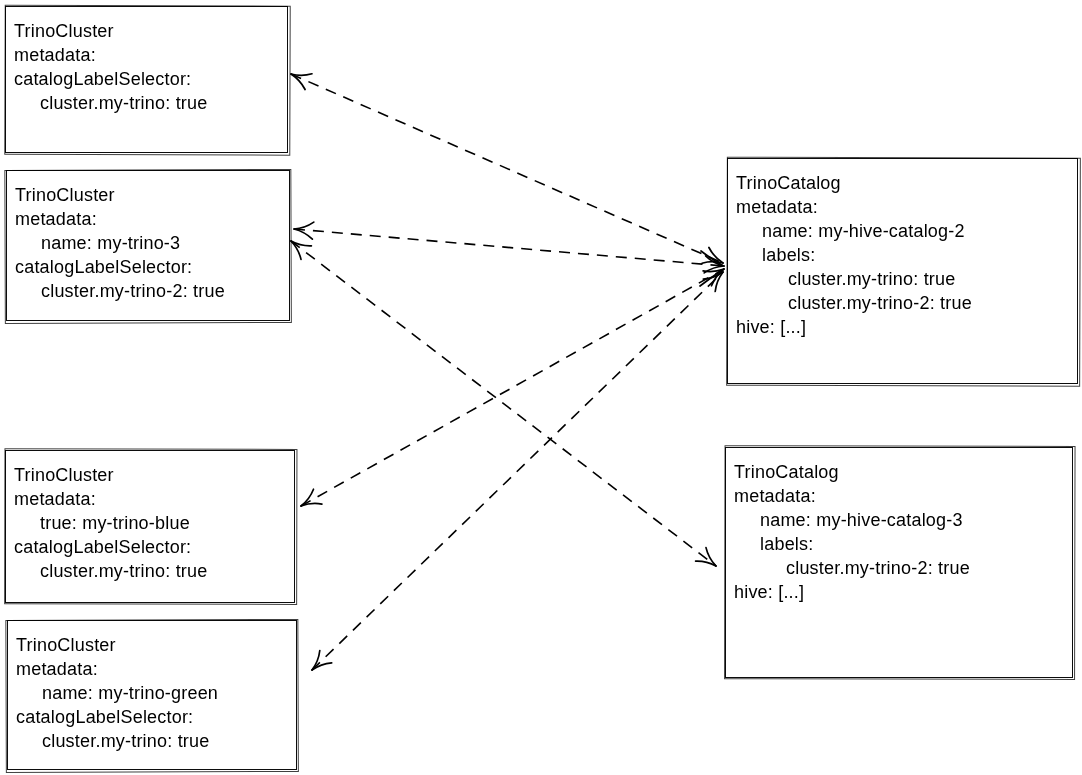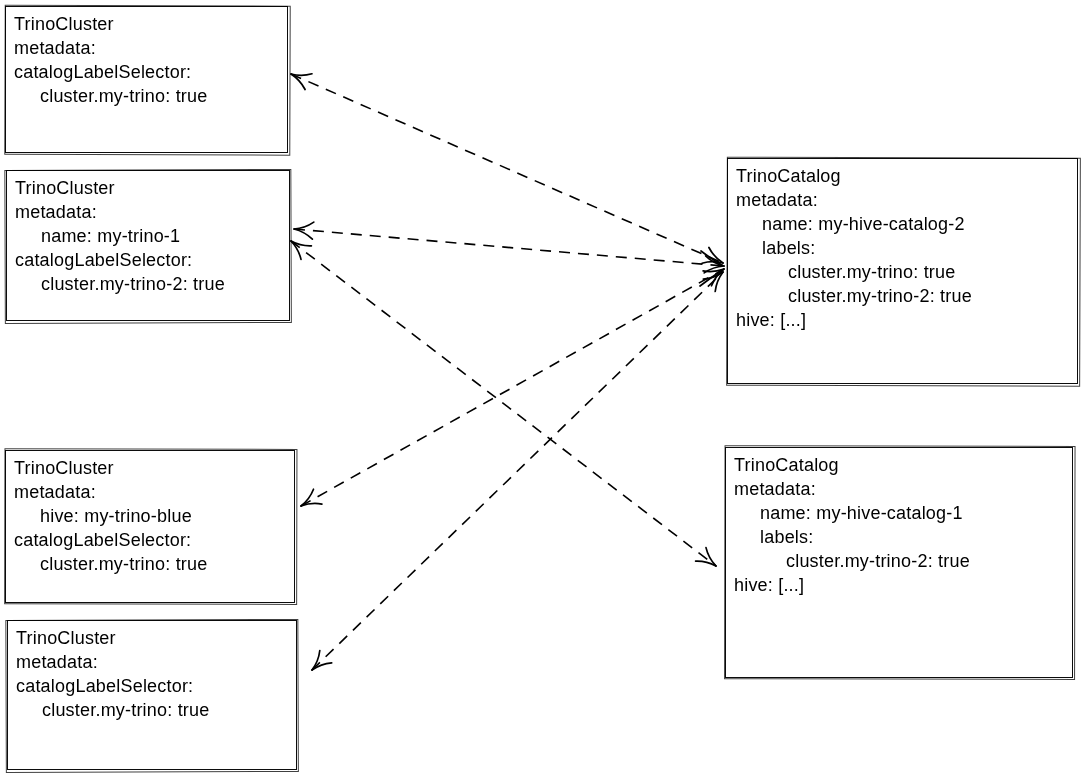--- a/index.html
+++ b/index.html
@@ -29,21 +29,21 @@
     stroke: #000000;
     stroke-width: 1.7;
     fill: none;
     stroke-linecap: round;
   }
   .box {
     position: absolute;
     box-sizing: border-box;
     background: #ffffff;
     border: 1.8px solid #0c0c0c;
-    padding: 5px 8px 0 8px;
+    padding: 12px 8px 0 8px;
     z-index: 2;
   }
   .box::after {
     content: "";
     position: absolute;
     inset: -2.5px;
     border: 1.1px solid rgba(0,0,0,0.75);
     transform: rotate(0.18deg) translate(0.5px, 0.2px);
     pointer-events: none;
   }
@@ -99,52 +99,53 @@
   <div class="box" style="left:5px; top:6px; width:283px; height:147px;">
     <div class="line">TrinoCluster</div>
     <div class="line">metadata:</div>
     <div class="line">catalogLabelSelector:</div>
     <div class="line">     cluster.my-trino: true</div>
   </div>
 
   <div class="box" style="left:6px; top:170px; width:284px; height:151px;">
     <div class="line">TrinoCluster</div>
     <div class="line">metadata:</div>
-    <div class="line">     name: my-trino-1</div>
+    <div class="line">     name: my-trino-3</div>
     <div class="line">catalogLabelSelector:</div>
     <div class="line">     cluster.my-trino-2: true</div>
   </div>
 
   <div class="box" style="left:5px; top:450px; width:290px; height:153px;">
     <div class="line">TrinoCluster</div>
     <div class="line">metadata:</div>
-    <div class="line">     hive: my-trino-blue</div>
+    <div class="line">     true: my-trino-blue</div>
     <div class="line">catalogLabelSelector:</div>
     <div class="line">     cluster.my-trino: true</div>
   </div>
 
   <div class="box" style="left:7px; top:620px; width:290px; height:150px;">
     <div class="line">TrinoCluster</div>
     <div class="line">metadata:</div>
+    <div class="line">     name: my-trino-green</div>
     <div class="line">catalogLabelSelector:</div>
     <div class="line">     cluster.my-trino: true</div>
   </div>
 
   <div class="box" style="left:727px; top:158px; width:351px; height:226px;">
     <div class="line">TrinoCatalog</div>
     <div class="line">metadata:</div>
     <div class="line">     name: my-hive-catalog-2</div>
     <div class="line">     labels:</div>
     <div class="line">          cluster.my-trino: true</div>
     <div class="line">          cluster.my-trino-2: true</div>
     <div class="line">hive: [...]</div>
   </div>
 
   <div class="box" style="left:725px; top:447px; width:348px; height:231px;">
     <div class="line">TrinoCatalog</div>
     <div class="line">metadata:</div>
-    <div class="line">     name: my-hive-catalog-1</div>
+    <div class="line">     name: my-hive-catalog-3</div>
     <div class="line">     labels:</div>
     <div class="line">          cluster.my-trino-2: true</div>
     <div class="line">hive: [...]</div>
   </div>
 
 </div>
 
 </body></html>

